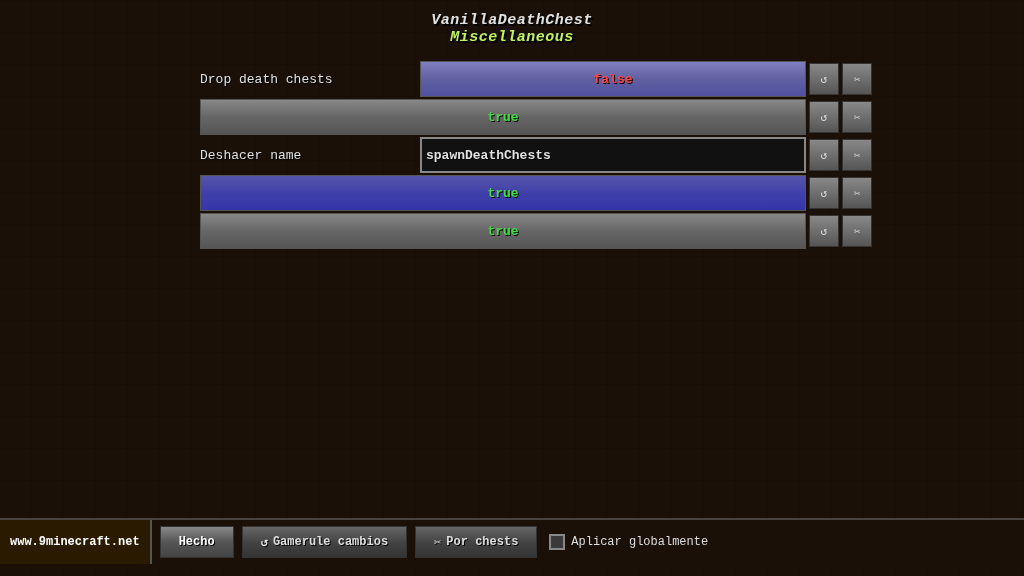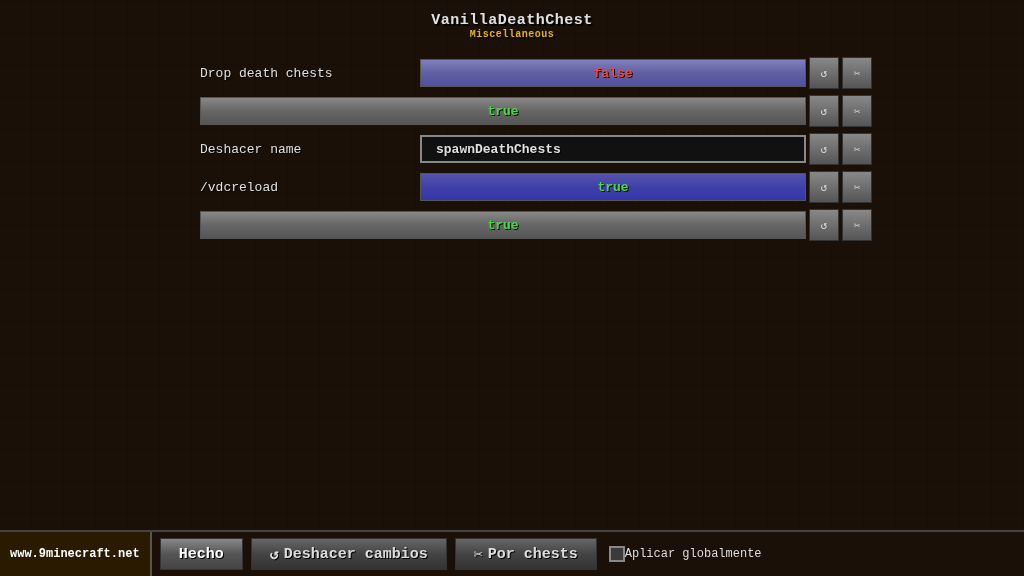--- a/index.html
+++ b/index.html
@@ -30,25 +30,26 @@
     }
 
     .title-area {
       text-align: center;
       padding: 12px 8px 8px;
       color: #e0e0e0;
       font-size: 15px;
       font-weight: bold;
       letter-spacing: 0.5px;
       text-shadow: 2px 2px 0px #000;
+      font-style: italic;
     }
 
     .title-area .subtitle {
-      font-size: 10px;
-      color: #eab308;
+      font-size: 15px;
+      color: #bef264;
     }
 
     .settings-area {
       margin: 8px auto;
       width: 720px;
     }
 
     .setting-row {
       display: flex;
       align-items: center;
@@ -61,21 +62,21 @@
       width: 220px;
       font-size: 13px;
       color: #e0e0e0;
       text-shadow: 1px 1px 0px #000;
       text-align: left;
       padding-right: 10px;
     }
 
     .setting-value {
       flex: 1;
-      height: 28px;
+      height: 36px;
       display: flex;
       align-items: center;
       justify-content: center;
       font-size: 13px;
       font-weight: bold;
       text-shadow: 1px 1px 0px #000;
       cursor: pointer;
       border: 1px solid #555;
     }
 
@@ -86,21 +87,21 @@
 
     .setting-value.gray-bg {
       background: linear-gradient(180deg, #888 0%, #666 50%, #555 100%);
       color: #44dd44;
     }
 
     .setting-value.dark-bg {
       background: #111;
       color: #e0e0e0;
       justify-content: flex-start;
-      padding-left: 14px;
+      padding-left: 4px;
       border: 2px solid #888;
     }
 
     .setting-value.dark-blue-bg {
       background: linear-gradient(180deg, #5555aa 0%, #4040aa 50%, #3535aa 100%);
       color: #44dd44;
     }
 
     .icon-btn {
       width: 30px;
@@ -112,21 +113,21 @@
       align-items: center;
       justify-content: center;
       cursor: pointer;
       font-size: 11px;
       color: #ddd;
     }
 
     
     .bottom-bar {
       position: absolute;
-      bottom: 0;
+      bottom: 12px;
       left: 0;
       right: 0;
       height: 46px;
       background: #1a1008;
       border-top: 2px solid #444;
       display: flex;
       align-items: center;
       padding: 0 0 0 0;
     }
 
@@ -140,21 +141,21 @@
       align-items: center;
       font-weight: bold;
       border-right: 2px solid #555;
     }
 
     .bottom-btn {
       height: 32px;
       padding: 0 18px;
       margin: 0 4px;
       font-family: 'Courier New', Courier, monospace;
-      font-size: 15px;
+      font-size: 12px;
       font-weight: bold;
       cursor: pointer;
       border: 1px solid #333;
       display: flex;
       align-items: center;
       gap: 5px;
       text-shadow: 1px 1px 0px #000;
     }
 
     .btn-done {
@@ -169,20 +170,21 @@
     }
 
     .btn-default {
       background: linear-gradient(180deg, #666 0%, #444 50%, #333 100%);
       color: #ddd;
     }
 
     .checkbox-area {
       display: flex;
       align-items: center;
+      gap: 6px;
       margin-left: 8px;
       color: #ddd;
       font-size: 12px;
       cursor: pointer;
     }
 
     .checkbox-box {
       width: 16px;
       height: 16px;
       border: 2px solid #888;
@@ -230,21 +232,20 @@
     <div class="setting-value dark-bg">spawnDeathChests</div>
     <div class="icon-btn">
       <span>↺</span>
     </div>
     <div class="icon-btn">
       <span>✂</span>
     </div>
   </div>
 
   <div class="setting-row">
-    <div class="setting-label">/vdcreload</div>
     <div class="setting-value dark-blue-bg">true</div>
     <div class="icon-btn">
       <span>↺</span>
     </div>
     <div class="icon-btn">
       <span>✂</span>
     </div>
   </div>
 
   <div class="setting-row">
@@ -256,21 +257,21 @@
       <span>✂</span>
     </div>
   </div>
 </div>
 
 <div class="bottom-bar">
   <div class="watermark">www.9minecraft.net</div>
   <button class="bottom-btn btn-done">Hecho</button>
   <button class="bottom-btn btn-undo">
     <span>↺</span>
-    <span>Deshacer cambios</span>
+    <span>Gamerule cambios</span>
   </button>
   <button class="bottom-btn btn-default">
     <span>✂</span>
     <span>Por chests</span>
   </button>
   <div class="checkbox-area">
     <div class="checkbox-box"></div>
     <span>Aplicar globalmente</span>
   </div>
 </div>

